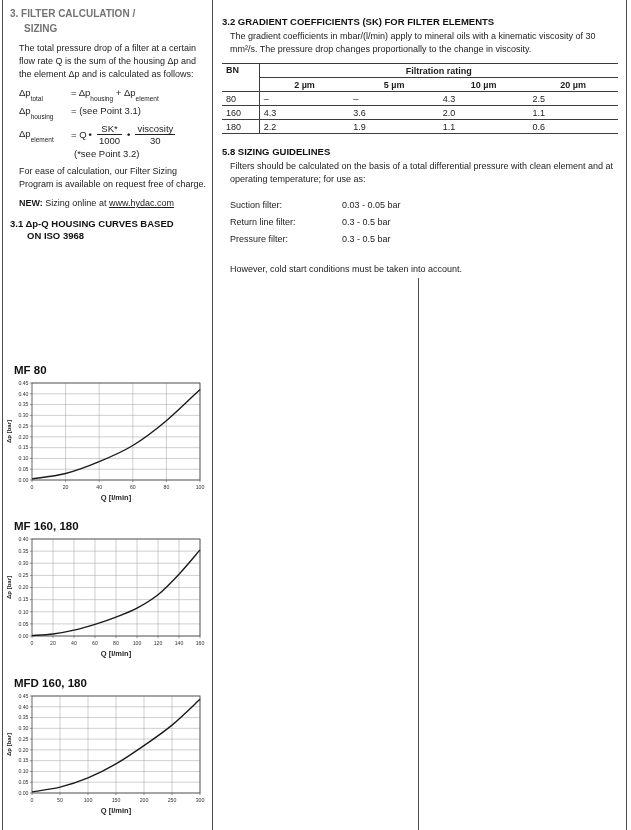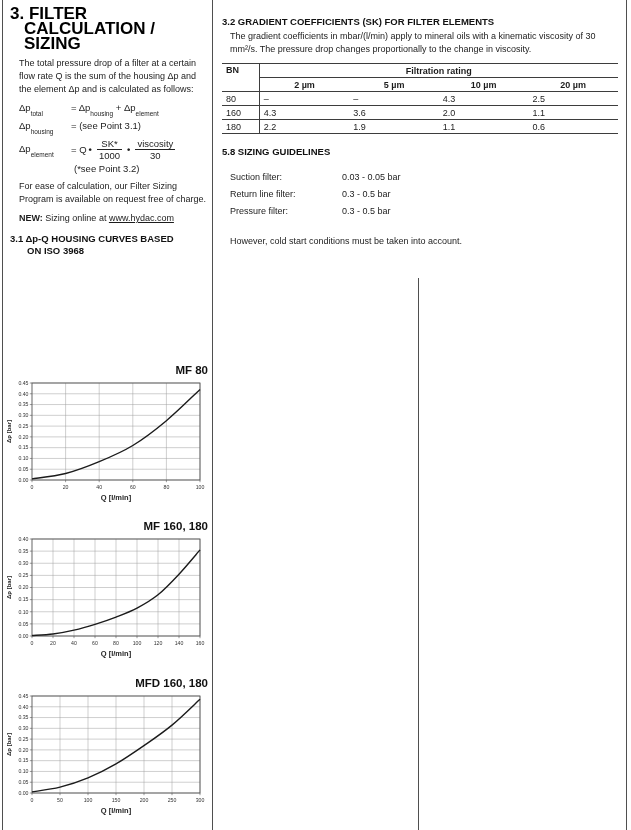--- a/index.html
+++ b/index.html
@@ -9,21 +9,21 @@
   }
   .vline{position:absolute;width:1px;background:#4f4f4f;}
   #line-left{left:2px;top:0;height:830px;}
   #line-divider{left:212px;top:0;height:830px;}
   #line-divider2{left:418px;top:278px;height:552px;}
   #line-right{left:626px;top:0;height:830px;}
 
   
   #left-col{position:absolute;left:10px;top:6px;width:197px;}
   .main-heading{
-    font-size:17px;font-weight:bold;line-height:15px;color:#000000;
+    font-size:10px;font-weight:bold;line-height:15px;color:#737373;
     white-space:pre-line;padding-left:14px;text-indent:-14px;margin:0 0 6px 0;
   }
   .sec-heading{
     font-size:9.5px;font-weight:bold;line-height:12px;color:#111;
     white-space:pre-line;padding-left:17px;text-indent:-17px;margin:0 0 4px 0;
   }
   .body-text{font-size:9px;line-height:13px;padding-left:9px;margin:0 0 6px 0;}
   .formula{padding-left:9px;font-size:9.5px;margin:2px 0 6px 0;}
   .frow{display:flex;align-items:flex-start;margin-bottom:3px;line-height:11px;}
   .frow3{display:flex;align-items:center;margin-bottom:1px;}
@@ -37,21 +37,21 @@
   .new-line{font-size:9px;line-height:13px;padding-left:9px;margin:2px 0 0 0;}
   .bold{font-weight:bold;}
   a.doc-link{color:#1c1c1c;text-decoration:underline;cursor:pointer;}
   #sec31{margin-top:8px;}
 
   
   .chart-block{position:absolute;left:4px;width:204px;}
   #chart-block-0{top:364px;}
   #chart-block-1{top:520px;}
   #chart-block-2{top:677px;}
-  .chart-title{font-weight:bold;font-size:11.5px;margin:0 0 3px 10px;color:#111;text-align:right;}
+  .chart-title{font-weight:bold;font-size:11.5px;margin:0 0 3px 10px;color:#111;}
 
   
   #right-col{position:absolute;left:222px;top:5px;width:400px;}
   .rsec-heading{font-size:9.5px;font-weight:bold;color:#111;margin:11px 0 3px 0;}
   .rbody{font-size:9px;line-height:12.5px;padding-left:8px;margin:0 0 6px 0;}
   table.sk-table{
     width:396px;border-collapse:collapse;font-size:9px;margin:8px 0 12px 0;
     border-top:1px solid #3d3d3d;border-bottom:1px solid #3d3d3d;
   }
   table.sk-table th, table.sk-table td{padding:1px 4px;height:11px;}
@@ -336,20 +336,21 @@
         <td class="val-cell">2.2</td>
         <td class="val-cell">1.9</td>
         <td class="val-cell">1.1</td>
         <td class="val-cell">0.6</td>
       </tr>
     </tbody>
   </table>
 
   <div id="sec33">
     <div class="rsec-heading">5.8 SIZING GUIDELINES</div>
+    <p class="rbody">Filters should be calculated on the basis of a total differential pressure with clean element and at operating temperature; for use as:</p>
 
     <div class="guidelines">
       <div class="g-row">
         <span class="g-label">Suction filter:</span>
         <span>0.03 - 0.05 bar</span>
       </div>
       <div class="g-row">
         <span class="g-label">Return line filter:</span>
         <span>0.3 - 0.5 bar</span>
       </div>

